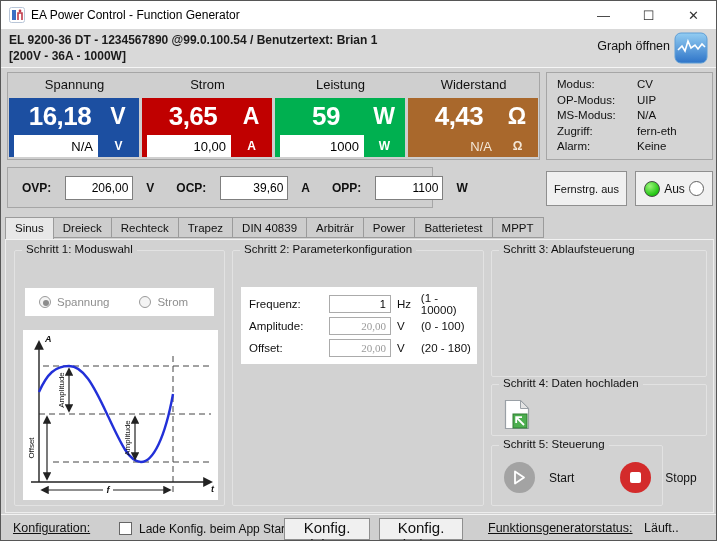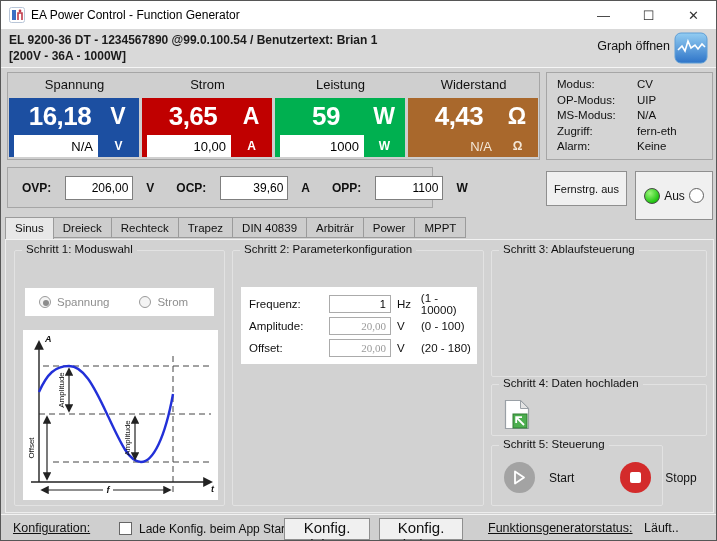--- a/index.html
+++ b/index.html
@@ -40,21 +40,21 @@
   .status-row .lbl { width:80px; }
 
   
   .prot-panel { position:absolute; left:6px; top:166px; width:426px; height:41px; background:#CFCFCF; border:1px solid #A6A6A6; display:flex; align-items:center; padding-left:14px; }
   .prot-group { display:flex; align-items:center; margin-right:22px;gap:8px; }
   .prot-lbl { font-size:12px; font-weight:bold; color:#111; margin-right:6px; }
   .prot-input { width:68px; height:24px; border:1px solid #7F7F7F; background:#fff; text-align:right; padding-right:4px; font-size:12px; font-family:inherit; }
   .prot-unit { font-size:12px; font-weight:bold; color:#111; margin-left:5px; }
 
   .remote-btn { position:absolute; left:545px; top:170px; width:81px; height:35px; background:#F0F0F0; border:1px solid #8F8F8F; font-size:11px; font-family:inherit; color:#111; }
-  .output-panel { position:absolute; left:634px; top:170px; width:78px; height:49px; background:#F0F0F0; border:1px solid #8F8F8F; display:flex; align-items:center; justify-content:space-between; padding:0 8px; }
+  .output-panel { position:absolute; left:634px; top:170px; width:78px; height:35px; background:#F0F0F0; border:1px solid #8F8F8F; display:flex; align-items:center; justify-content:space-between; padding:0 8px; }
   .led-on { width:16px; height:16px; border-radius:50%; border:1px solid #4c4c4c; background:radial-gradient(circle at 35% 30%, #9BF57A, #21C512 70%, #18A30C); }
   .led-off { width:15px; height:15px; border-radius:50%; border:1.5px solid #606060; background:#fff; }
   .output-label { font-size:12px; color:#111; }
 
   
   .tabstrip { position:absolute; left:4px; top:216px; height:22px; display:flex; }
   .tab { height:21px; line-height:20px; padding:0 9px; font-size:11.5px; color:#111; background:#CDCDCD; border:1px solid #9B9B9B; border-left:none; }
   .tab:first-child { border-left:1px solid #9B9B9B; }
   .tab.active { background:#E8E8E8; height:22px; border-bottom:none; position:relative; z-index:3; }
   .tabpage { position:absolute; left:4px; top:238px; width:709px; height:274px; background:#D2D2D2; border:1px solid #EDEDED; border-top:1px solid #F2F2F2; }
@@ -250,20 +250,21 @@
   </div>
 
   <div class="tabstrip">
     <span class="tab active">Sinus</span>
     <span class="tab">Dreieck</span>
     <span class="tab">Rechteck</span>
     <span class="tab">Trapez</span>
     <span class="tab">DIN 40839</span>
     <span class="tab">Arbiträr</span>
     <span class="tab">Power</span>
+    <span class="tab">Batterietest</span>
     <span class="tab">MPPT</span>
   </div>
 
   <div class="tabpage">
 
     <div class="group g-step1">
       <span class="gtitle">Schritt 1: Moduswahl</span>
       <div class="radio-box">
         <span class="radio-item">
           <span class="radio-circ sel"></span>

